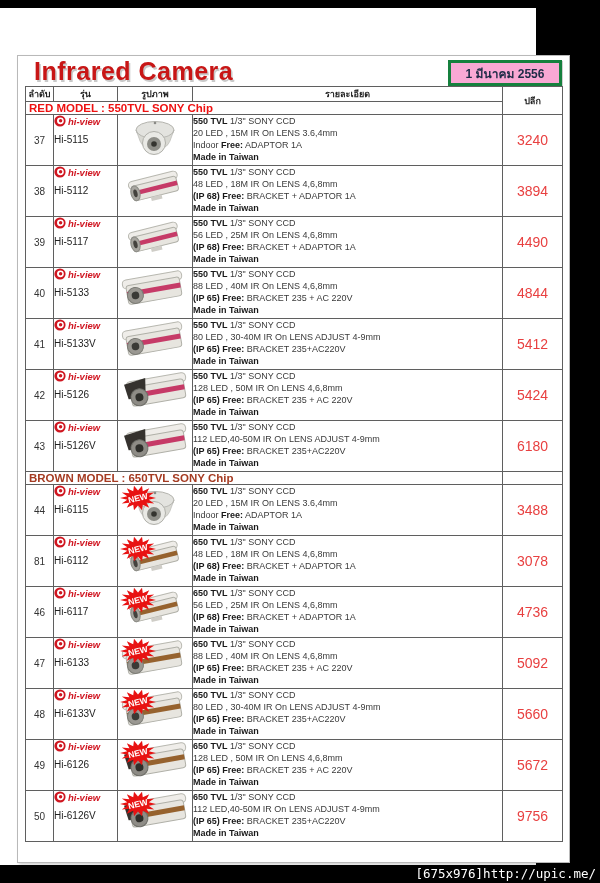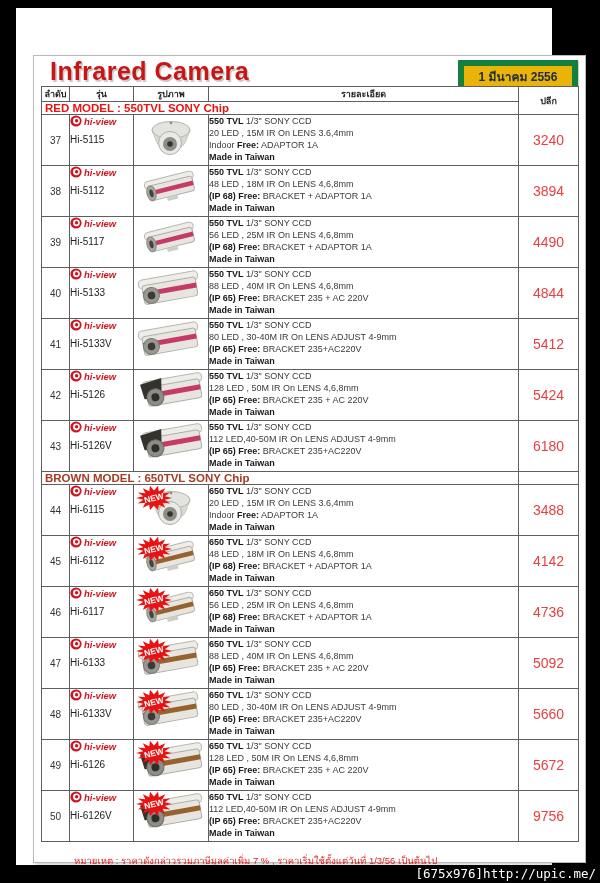--- a/index.html
+++ b/index.html
@@ -1,28 +1,28 @@
 <!DOCTYPE html>
 <html><head>
 <meta charset="utf-8">
 <style>
   html,body{margin:0;padding:0;}
   body{width:600px;height:883px;background:#000;position:relative;overflow:hidden;
        font-family:"Liberation Sans",sans-serif;}
-  .sheet{position:absolute;left:16px;top:8px;width:536px;height:857px;background:#ffffff;}
+  .sheet{position:absolute;left:0;top:8px;width:536px;height:857px;background:#ffffff;}
   .bottom-bar{position:absolute;left:0;bottom:0;width:600px;height:18px;background:#000;
       color:#fff;font-family:"DejaVu Sans Mono",monospace;font-size:12.5px;line-height:18px;
       text-align:right;padding-right:4px;box-sizing:border-box;border-radius:6px;}
   .doc-frame{position:absolute;left:17px;top:47px;width:553px;height:808px;background:#fff;
       border:1px solid #b9b9b9;box-shadow:2px 2px 3px rgba(0,0,0,0.18);box-sizing:border-box;}
   .title{position:absolute;left:16px;top:1px;font-size:25px;font-weight:bold;color:#c81616;
       letter-spacing:0.5px;text-shadow:1.5px 2px 0 #c9c9c9;}
-  .date-box{position:absolute;right:7px;top:4px;width:108px;height:20px;border:6px solid #15803d;
+  .date-box{position:absolute;right:7px;top:4px;width:108px;height:20px;border:3px solid #15803d;
       box-shadow:1px 1px 0 #cfcfcf;display:flex;align-items:center;justify-content:center;
-      font-weight:bold;font-size:12px;color:#1b2a45;background:#eab308;}
+      font-weight:bold;font-size:12px;color:#1b2a45;background:#f9a8d4;}
   table.price{position:absolute;left:7px;top:30px;width:537px;border-collapse:collapse;table-layout:fixed;padding-left:23px;}
   table.price th,table.price td{border:1px solid #5f5f5f;padding:0;box-sizing:border-box;}
   tr.header-row th{height:14px;font-size:9px;font-weight:bold;color:#222;background:#fff;}
   th.price-h{color:#e02020;font-size:11px;}
   tr.section-row td{height:13px;font-size:11.5px;font-weight:bold;padding-left:3px;
       font-family:"Liberation Sans",sans-serif;margin-top:18px;}
   tr.data-row{height:51px;}
   td.no-cell{text-align:center;font-size:10px;color:#333;}
   td.model-cell{vertical-align:top;padding:9px 0 0 6px;}
   .brand{display:flex;align-items:center;gap:2px;}
@@ -307,21 +307,21 @@
                 </svg></span></td>
       <td class="det-cell">
               <div class="det-line"><span class="b">650 TVL</span><span class="">  1/3" SONY CCD</span></div>
               <div class="det-line"><span class="">20 LED , 15M  IR On LENS 3.6,4mm</span></div>
               <div class="det-line"><span class="">Indoor  </span><span class="b">Free:</span><span class=""> ADAPTOR 1A</span></div>
               <div class="det-line"><span class="b">Made in Taiwan</span></div>
             </td>
       <td class="price-cell">3488</td>
           </tr>
           <tr class="data-row">
-      <td class="no-cell">45</td>
+      <td class="no-cell">81</td>
       <td class="model-cell">
         <div class="brand">
                 <svg width="12" height="12" viewBox="0 0 12 12">
     <circle cx="6" cy="6" r="5.6" fill="#cf1620"></circle>
                   <circle cx="6.4" cy="5.8" r="3.4" fill="#fff"></circle>
     <circle cx="6.6" cy="5.8" r="1.7" fill="#cf1620"></circle>
                 </svg>
                 <span class="brand-t">hi-view</span>
               </div>
         <div class="model">Hi-6112</div>
@@ -338,21 +338,21 @@
       <ellipse cx="13" cy="21.5" rx="2" ry="4" fill="#44423e"></ellipse>
       <rect x="27" y="29" width="11" height="4" fill="#cfcdc7"></rect>
                   </g>
                 </svg></span></td>
       <td class="det-cell">
               <div class="det-line"><span class="b">650 TVL</span><span class="">  1/3" SONY CCD</span></div>
               <div class="det-line"><span class="">48 LED , 18M IR On LENS 4,6,8mm</span></div>
               <div class="det-line"><span class="b">(IP 68)  Free:</span><span class=""> BRACKET + ADAPTOR 1A</span></div>
               <div class="det-line"><span class="b">Made in Taiwan</span></div>
             </td>
-      <td class="price-cell">4142</td>
+      <td class="price-cell">3078</td>
           </tr>
           <tr class="data-row">
       <td class="no-cell">46</td>
       <td class="model-cell">
         <div class="brand">
                 <svg width="12" height="12" viewBox="0 0 12 12">
     <circle cx="6" cy="6" r="5.6" fill="#cf1620"></circle>
                   <circle cx="6.4" cy="5.8" r="3.4" fill="#fff"></circle>
     <circle cx="6.6" cy="5.8" r="1.7" fill="#cf1620"></circle>
                 </svg>
@@ -511,19 +511,18 @@
               <div class="det-line"><span class="b">650 TVL</span><span class="">  1/3" SONY CCD</span></div>
               <div class="det-line"><span class="">112 LED,40-50M IR On LENS ADJUST 4-9mm</span></div>
               <div class="det-line"><span class="b">(IP 65) Free:</span><span class=""> BRACKET 235+AC220V</span></div>
               <div class="det-line"><span class="b">Made in Taiwan</span></div>
             </td>
       <td class="price-cell">9756</td>
           </tr>
         </tbody>
     </table>
 
-    <div class="footnote">หมายเหตุ :  ราคาดังกล่าวรวมภาษีมูลค่าเพิ่ม 7 % ,  ราคาเริ่มใช้ตั้งแต่วันที่ 1/3/56 เป็นต้นไป</div>
   </div>
 </div>
 
 <div class="bottom-bar">
   <span>[675x976]http://upic.me/</span>
 </div>
 
 </body></html>

